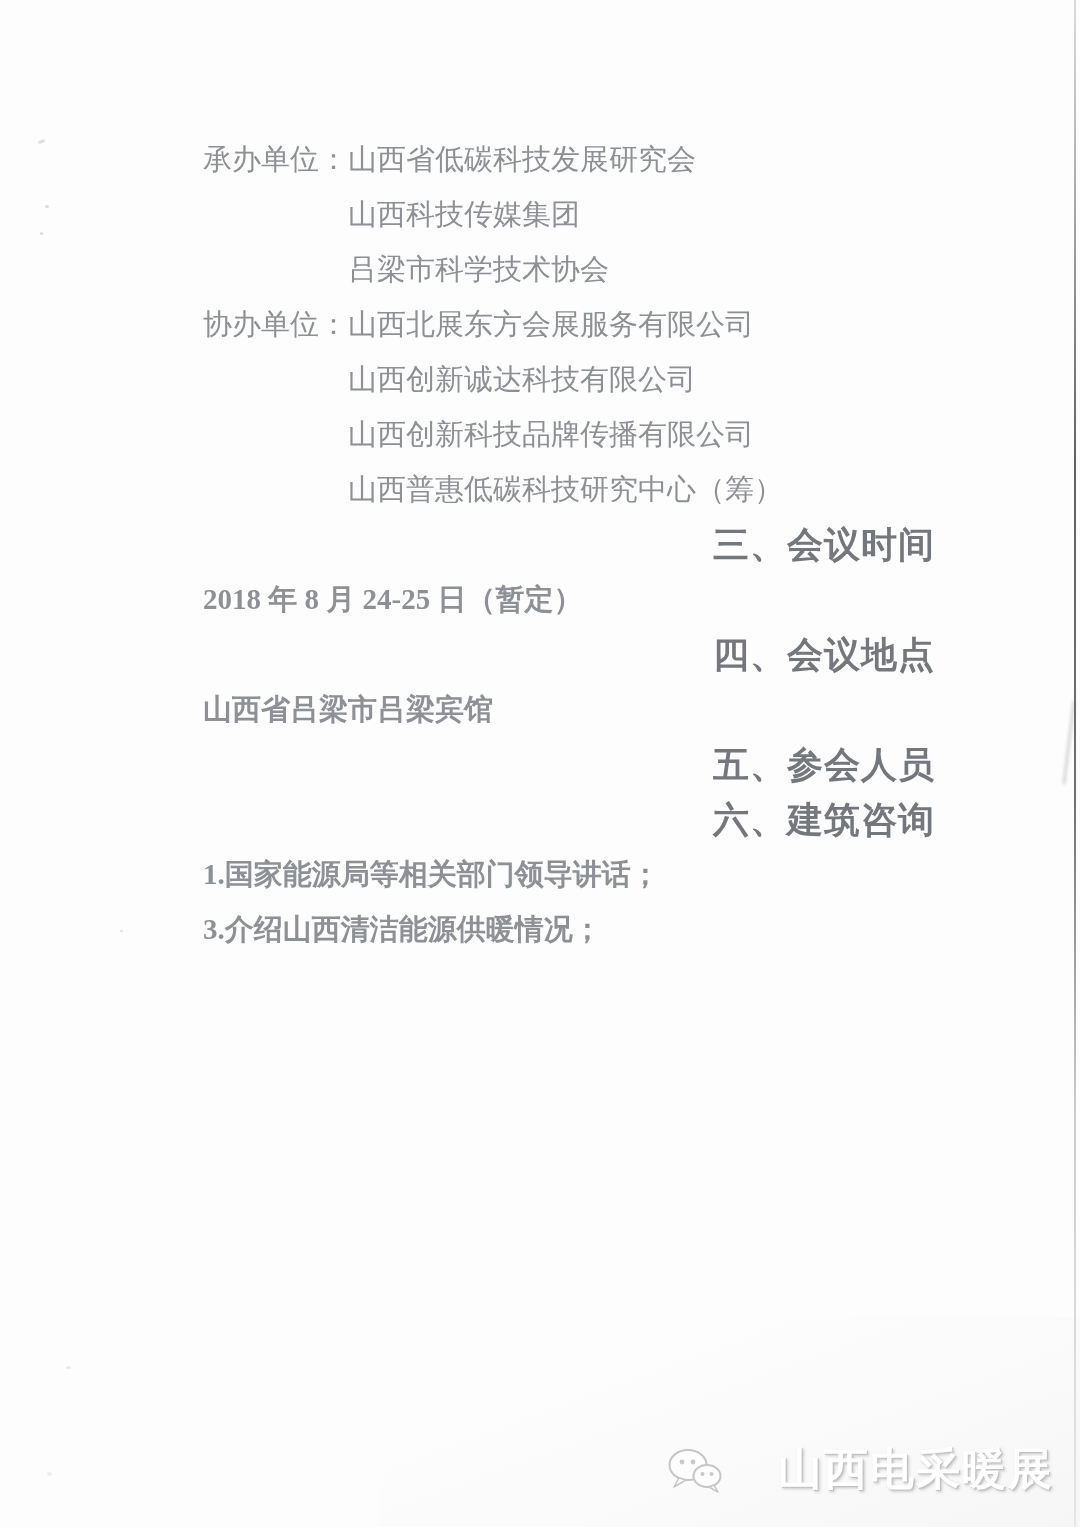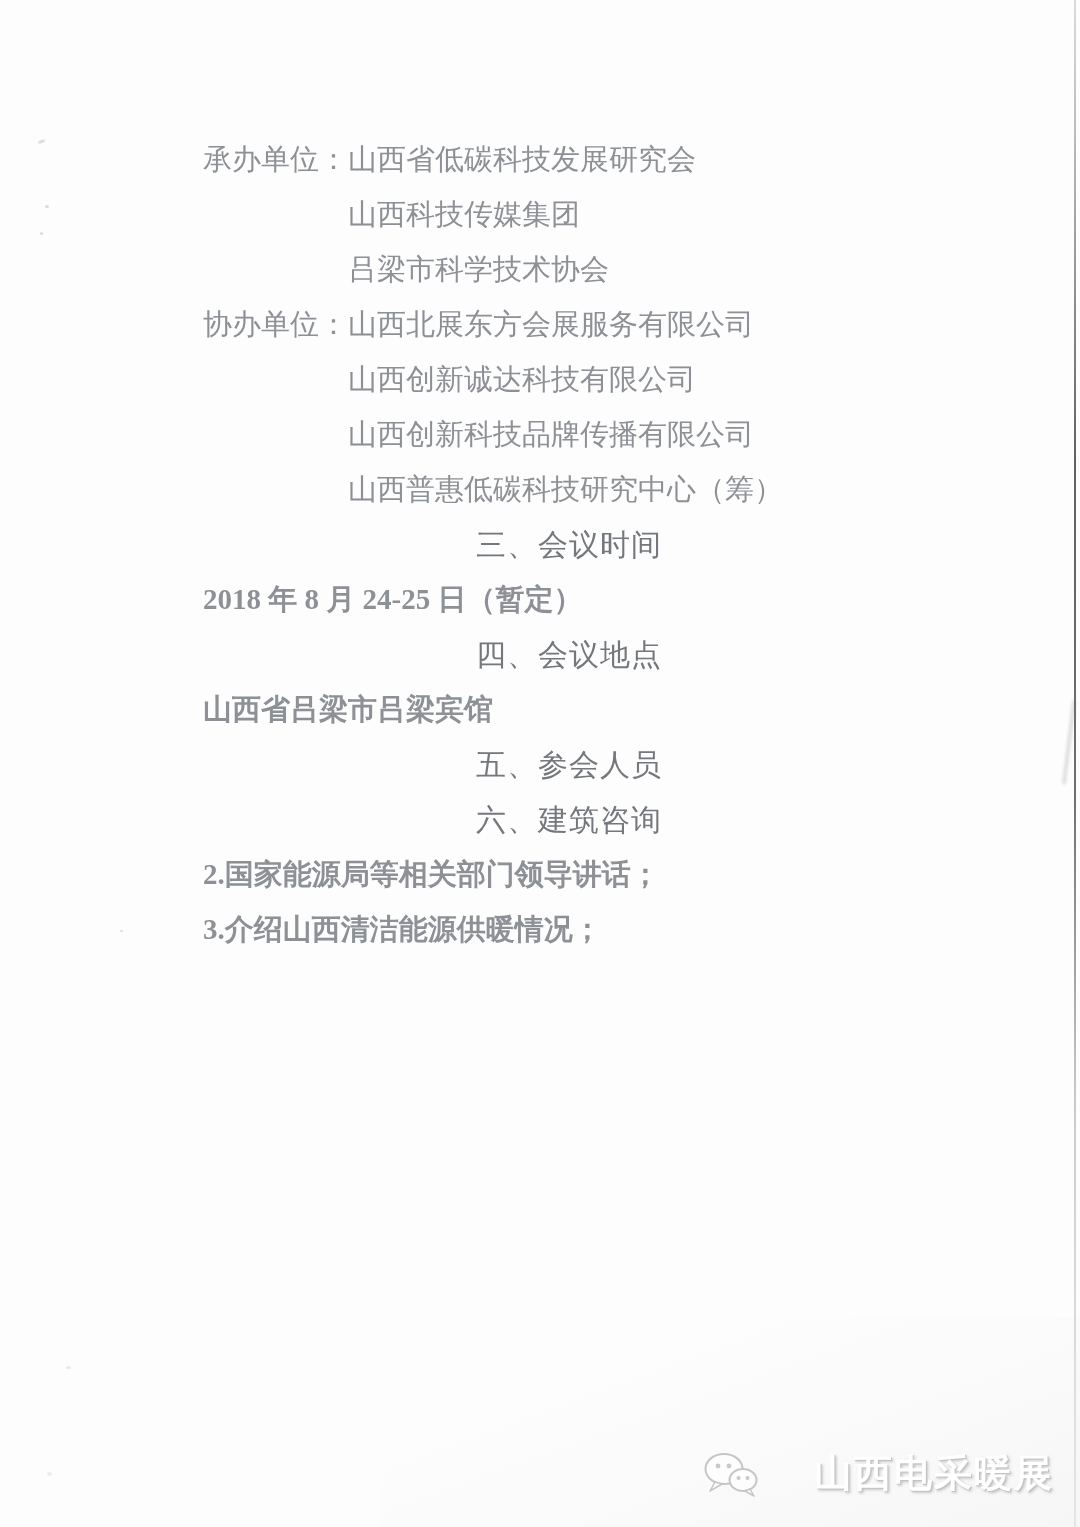--- a/index.html
+++ b/index.html
@@ -50,40 +50,40 @@
     position: absolute; left: 143px; top: 132px; width: 792px;
     color: #8d9094;
     font-size: 29px;
     line-height: 55px;
     text-align: justify;
   }
   .content p, .content h3 { margin: 0; padding: 0; }
   .indent { text-indent: 60px; font-weight: bold; }
   .heading {
     font-family: "Liberation Sans", sans-serif;
-    font-weight: 400;
-    font-size: 30px;
+    font-weight: 700;
+    font-size: 36px;
     color: #74777b;
     letter-spacing: 1px;
     text-indent: 60px;
-    text-align: center;
+    text-align: right;
   }
   .org-row { display: flex; align-items: flex-start; }
   .org-label { margin-left: 60px; white-space: nowrap; }
   .org-list { flex: 1; }
   .org-list div { line-height: 55px; }
 
   .watermark {
     position: absolute; right: 26px; bottom: 28px;
     display: flex; align-items: center; gap: 8px;
   }
   .watermark-text {
     font-family: "Liberation Sans", sans-serif;
     font-weight: 700;
-    font-size: 38px;
+    font-size: 44px;
     letter-spacing: 2px;
     color: #ffffff;
     text-shadow: 1px 1px 0 #c2c2c2, 2px 2px 3px rgba(150,150,150,0.55);
     margin-left: 45px;
   }
   .wechat-icon svg { display: block; }
 </style>
 </head>
 <body>
 
@@ -114,21 +114,21 @@
 
     <h3 class="heading">三、会议时间</h3>
     <p class="indent">2018 年 8 月 24-25 日（暂定）</p>
 
     <h3 class="heading">四、会议地点</h3>
     <p class="indent">山西省吕梁市吕梁宾馆</p>
 
     <h3 class="heading">五、参会人员</h3>
 
     <h3 class="heading">六、建筑咨询</h3>
-    <p class="indent">2.国家能源局等相关部门领导讲话；</p>
+    <p class="indent">1.国家能源局等相关部门领导讲话；</p>
     <p class="indent">3.介绍山西清洁能源供暖情况；</p>
 
   </div>
 
   <div class="watermark">
     <span class="wechat-icon">
       <svg width="58" height="50" viewBox="0 0 58 50" xmlns="http://www.w3.org/2000/svg">
         <ellipse cx="21" cy="20" rx="18.5" ry="15" fill="#fdfdfe" stroke="#c6c6c6" stroke-width="2"></ellipse>
         <path d="M12 33 L7 42 L19 35 Z" fill="#fdfdfe" stroke="#c6c6c6" stroke-width="1.5" stroke-linejoin="round"></path>
         <ellipse cx="40" cy="31" rx="13.5" ry="11" fill="#fdfdfe" stroke="#c6c6c6" stroke-width="2"></ellipse>

